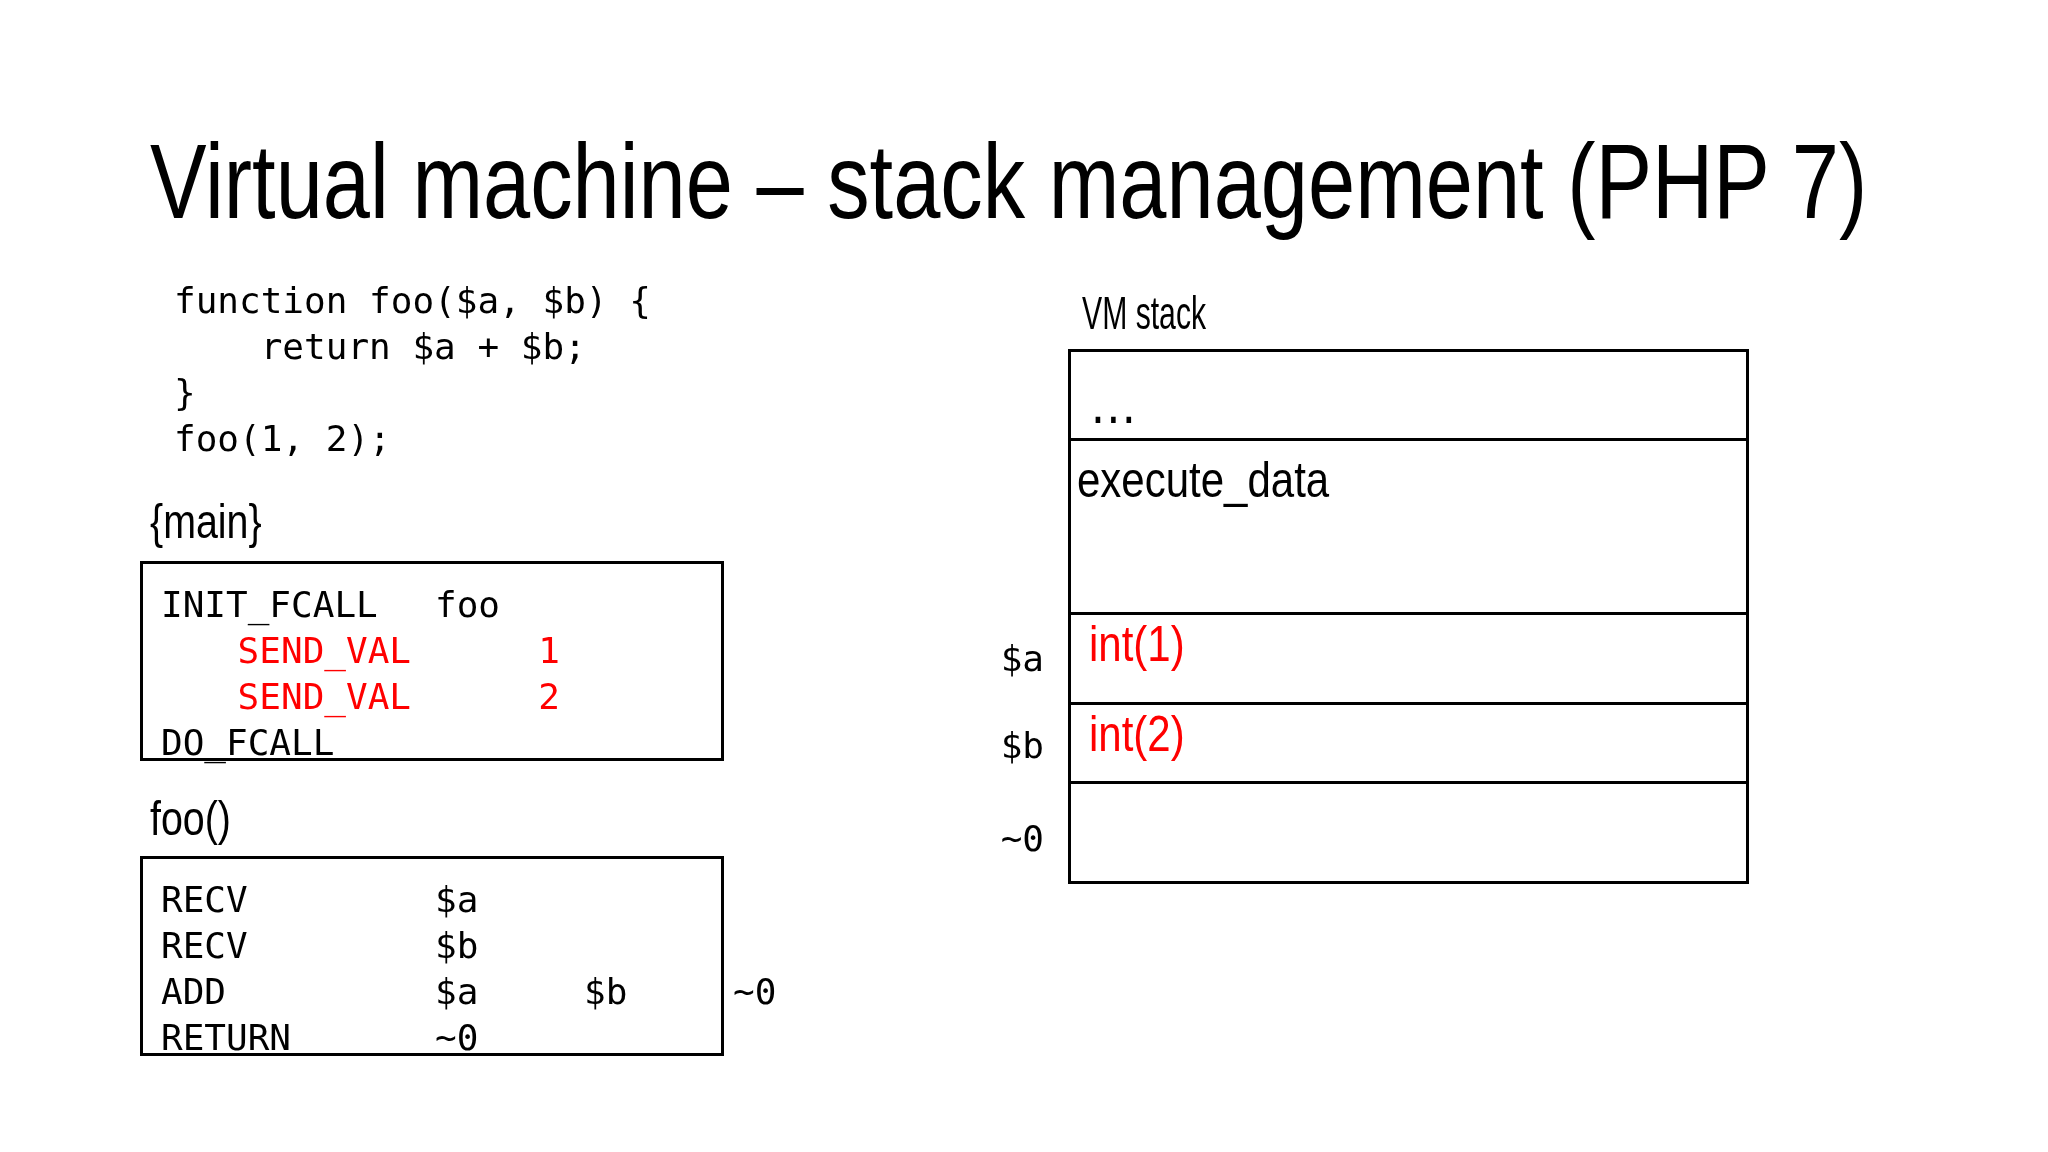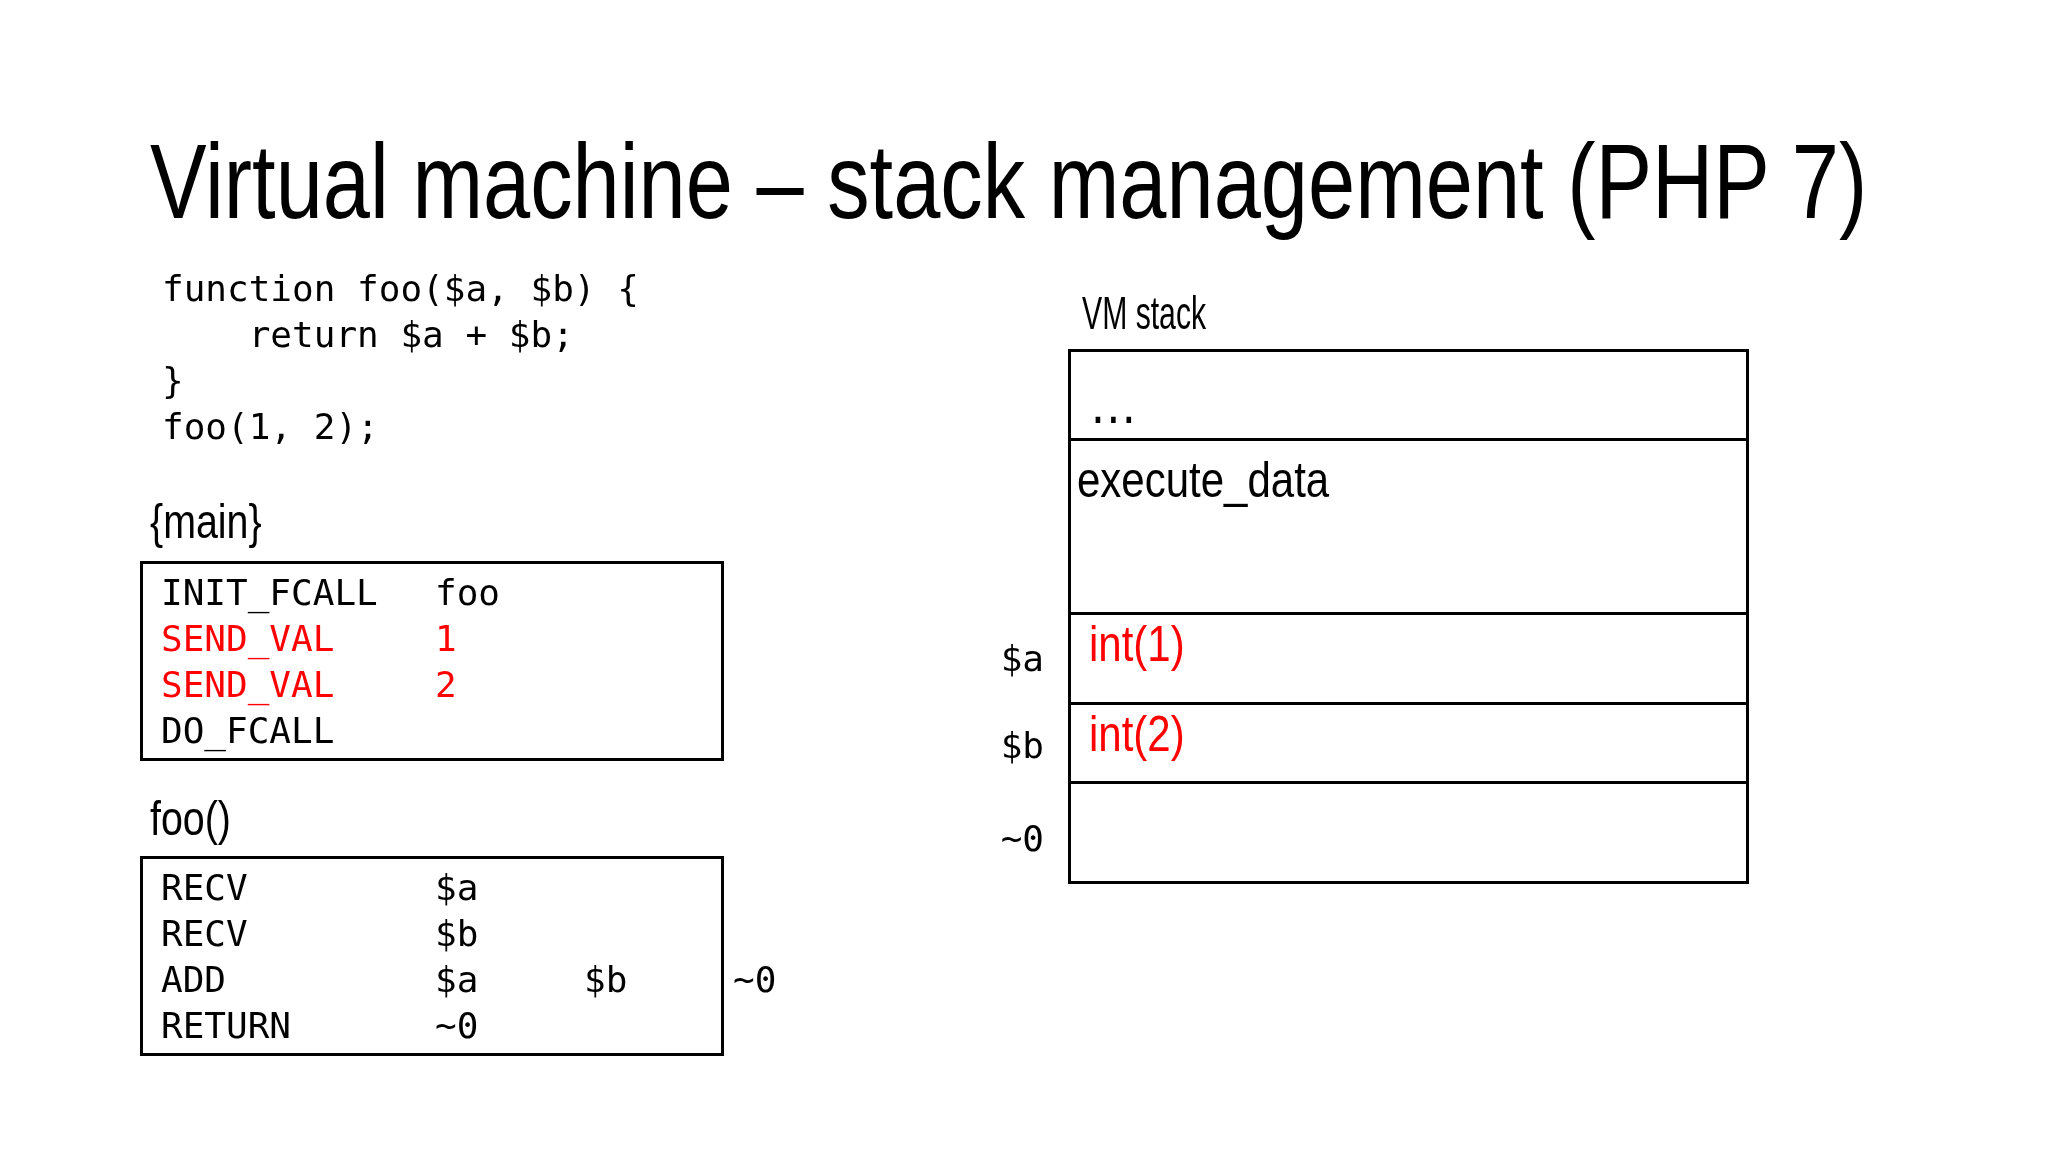--- a/index.html
+++ b/index.html
@@ -18,48 +18,48 @@
   }
   
   .cond{transform:scaleX(0.80);transform-origin:0 0;display:inline-block;white-space:nowrap;}
 
   .title{
     position:absolute;left:150px;top:126px;
     font-size:106px;line-height:1.05;white-space:nowrap;
   }
 
   .code{
-    position:absolute;left:158px;top:262px;margin:4px;
+    position:absolute;left:158px;top:262px;margin:16px;
     font-family:"DejaVu Sans Mono", monospace;
     font-size:36px;line-height:46px;white-space:pre;
   }
 
   .block-label{
     position:absolute;left:150px;
     font-size:48px;line-height:1.1;
     transform:scaleX(0.82);transform-origin:0 0;white-space:nowrap;
   }
   #op-label-0{top:496px;}
   #op-label-1{top:793px;}
 
   .op-box{
     position:absolute;left:140px;width:584px;height:200px;
     border:3px solid var(--ink);box-sizing:border-box;
-    padding:6px 0 6px 18px;background:var(--bg);
+    padding:18px 0 6px 18px;background:var(--bg);
   }
   #op-box-0{top:561px;}
   #op-box-1{top:856px;}
   .op-row{
     display:flex;
     font-family:"DejaVu Sans Mono", monospace;
     font-size:36px;line-height:46px;white-space:pre;
   }
   .op-row .op{width:250px;flex:0 0 auto;}
   .op-row .arg{width:125px;flex:0 0 auto;margin-left:24px;}
-  .op-row.hl{color:var(--red);}
+  .op-row.hl{color:var(--red);text-align:right;}
 
   .vm-label{
     position:absolute;left:1082px;top:288px;
     font-size:46px;line-height:1.1;
     transform:scaleX(0.82);transform-origin:0 0;white-space:nowrap;
   }
   .vm-box{
     position:absolute;left:1068px;top:349px;width:681px;
     border:3px solid var(--ink);box-sizing:border-box;background:var(--bg);
   }

